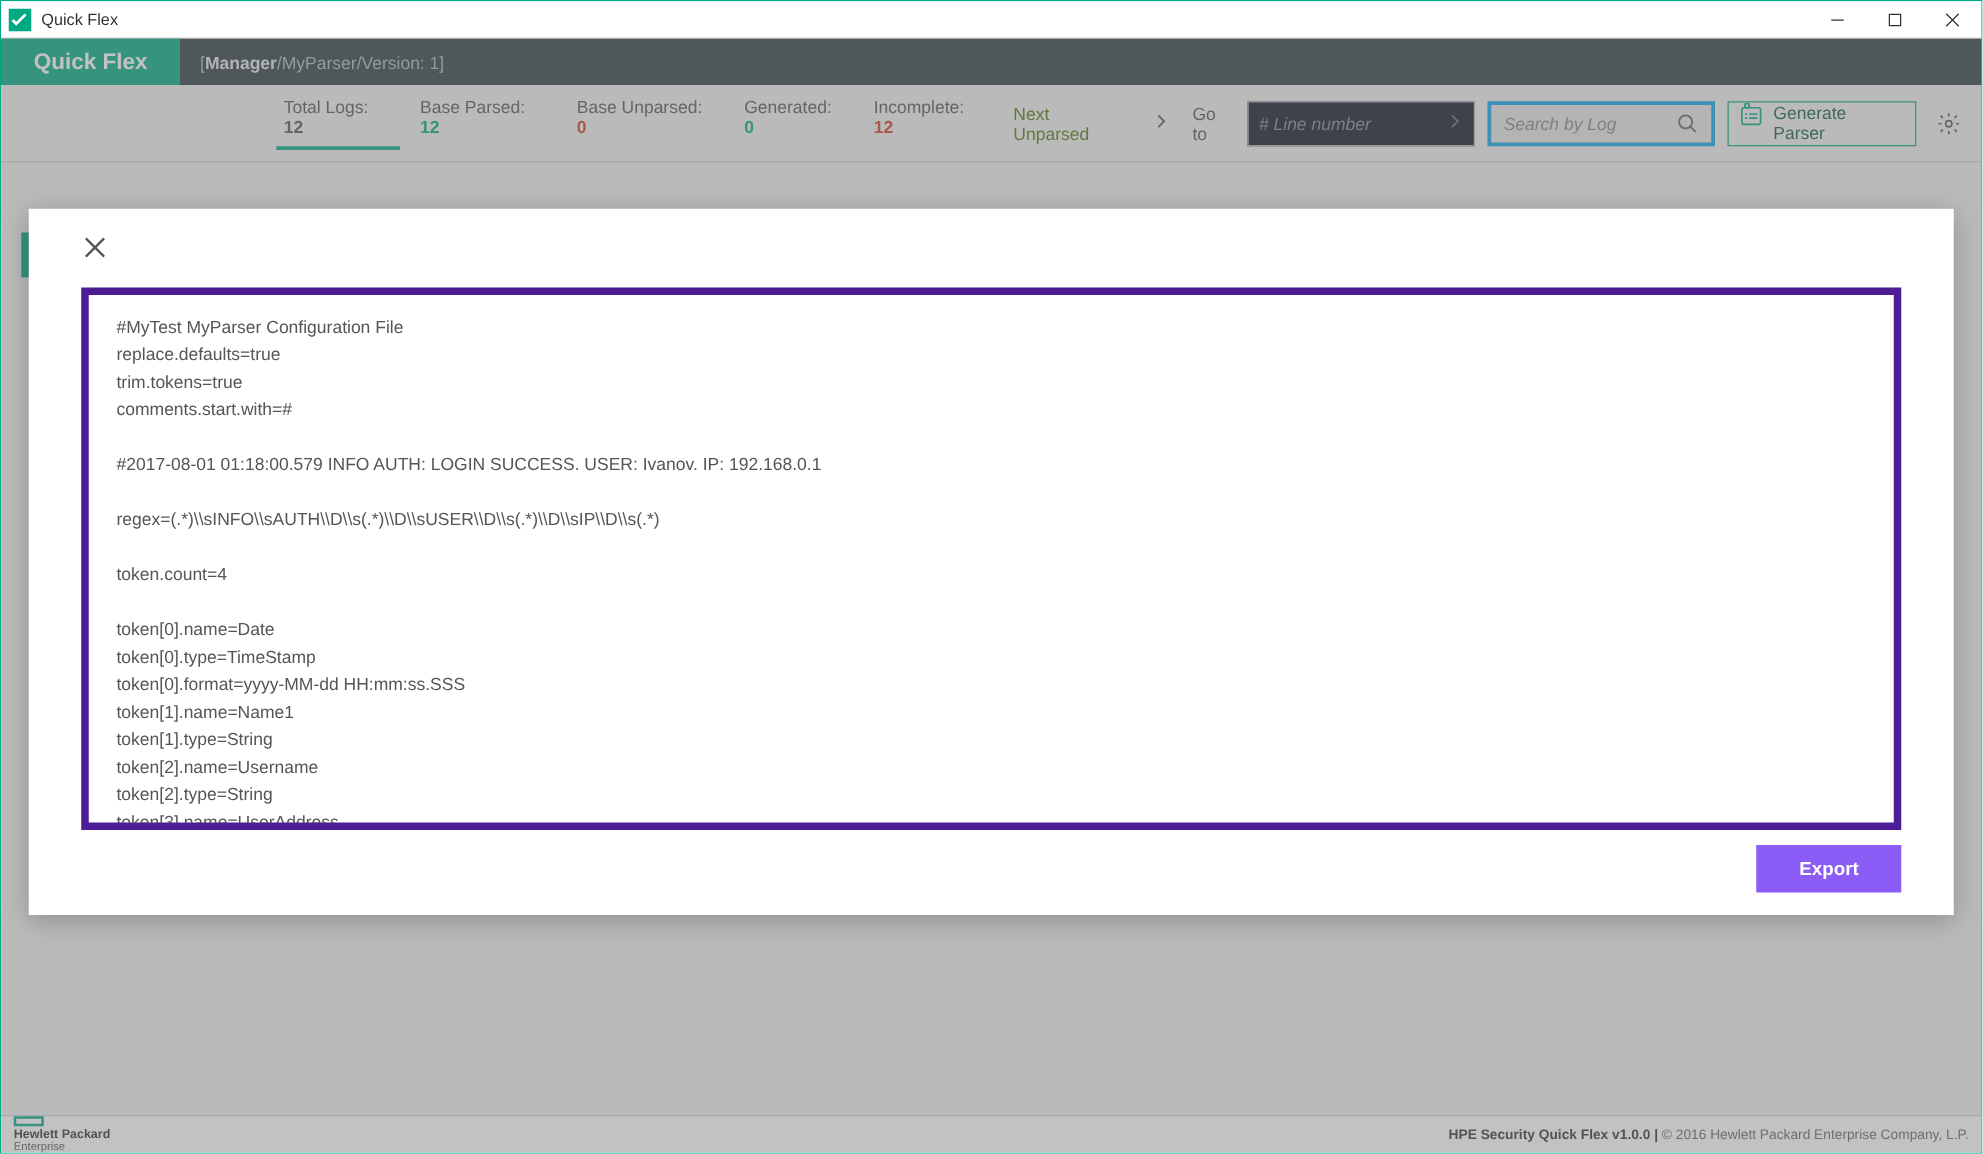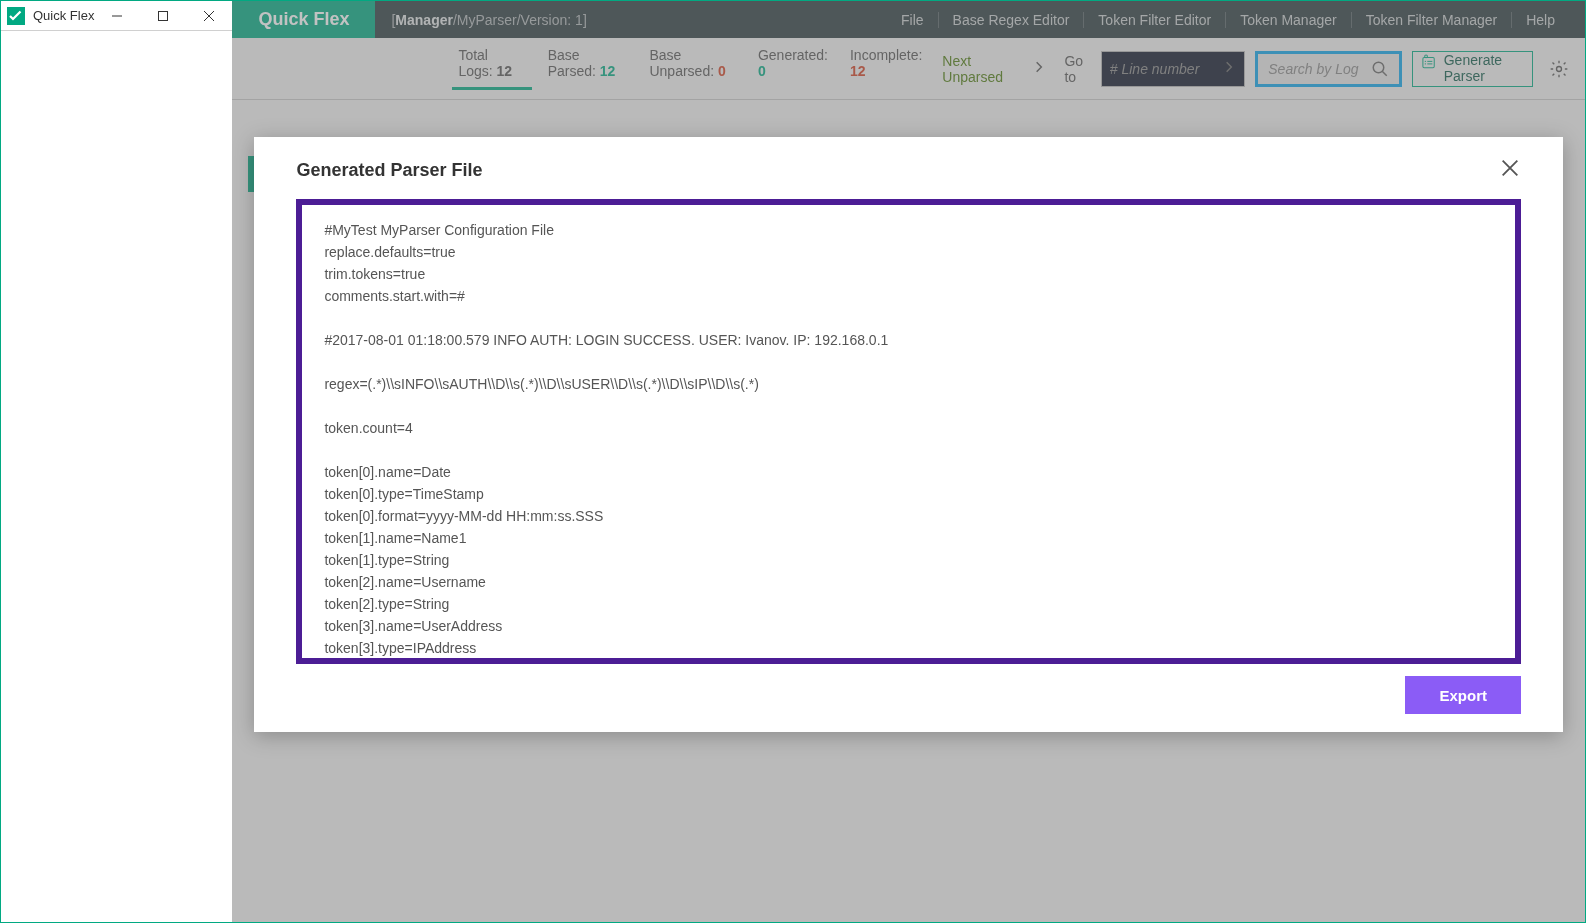--- a/index.html
+++ b/index.html
@@ -1,17 +1,17 @@
 <!DOCTYPE html>
 <html><head>
 <meta charset="utf-8">
 <style>
   * { box-sizing: border-box; margin: 0; padding: 0; }
   html, body { width: 1586px; height: 923px; overflow: hidden; font-family: "Segoe UI", Arial, sans-serif; background: #fff; }
-  .window { width: 1586px; height: 923px; border: 1px solid #01a982; display: flex; flex-direction: row; }
+  .window { width: 1586px; height: 923px; border: 1px solid #01a982; display: flex; flex-direction: column; }
   .titlebar { height: 30px; background: #fff; display: flex; align-items: center; padding: 0 0 0 6px; border-bottom: 1px solid #d0d0d0; }
   .titlebar-icon { width: 18px; height: 18px; background: #01a982; display: flex; align-items: center; justify-content: center; color: #fff; font-size: 12px; margin-right: 8px; }
   .titlebar-title { font-size: 13px; color: #333; flex: 1; }
   .titlebar-controls { display: flex; }
   .titlebar-btn { width: 46px; height: 30px; display: flex; align-items: center; justify-content: center; color: #333; cursor: pointer; font-size: 14px; }
   .titlebar-btn svg { width: 12px; height: 12px; }
 
   .client { flex: 1; display: flex; flex-direction: column; position: relative; }
   .dim-overlay { position: absolute; inset: 0; background: rgba(120,120,120,0.45); pointer-events: none; }
 
@@ -108,33 +108,20 @@
       <div class="breadcrumb">
         <span>[</span>
         <span class="strong">Manager</span>
         <span> / </span>
         <span>MyParser</span>
         <span> / </span>
         <span>Version: 1</span>
         <span> ]</span>
       </div>
       <div class="appbar-spacer"></div>
-      <div class="appbar-links">
-        <span class="appbar-link">File</span>
-        <span class="appbar-sep"></span>
-        <span class="appbar-link">Base Regex Editor</span>
-        <span class="appbar-sep"></span>
-        <span class="appbar-link">Token Filter Editor</span>
-        <span class="appbar-sep"></span>
-        <span class="appbar-link">Token Manager</span>
-        <span class="appbar-sep"></span>
-        <span class="appbar-link">Token Filter Manager</span>
-        <span class="appbar-sep"></span>
-        <span class="appbar-link">Help</span>
-      </div>
     </div>
 
     <div class="statsbar">
       <div class="stat active">
         <span>Total Logs: </span><span class="num">12</span>
       </div>
       <div class="stat">
         <span>Base Parsed: </span><span class="num green">12</span>
       </div>
       <div class="stat">
@@ -188,21 +175,20 @@
     </div>
 
     <div class="body-backdrop">
       <div class="side-stub"></div>
     </div>
 
     <div class="dim-overlay"></div>
 
     <div class="modal">
       <div class="modal-header">
-        <div class="modal-title">Generated Parser File</div>
         <div class="close-x">
           <svg viewBox="0 0 24 24" fill="none" stroke="#555" stroke-width="2">
               <path d="M4 4l16 16M20 4L4 20"></path>
             </svg>
         </div>
       </div>
       <div class="parser-box">
         <div class="parser-content">#MyTest MyParser Configuration File
 replace.defaults=true
 trim.tokens=true
@@ -224,14 +210,25 @@
 token[3].name=UserAddress
 token[3].type=IPAddress
 
 additionaldata.enabled=false</div>
       </div>
       <div class="modal-footer">
         <button class="export-btn">Export</button>
       </div>
     </div>
 
+    <div class="footer">
+      <div class="hpe-logo">
+        <div class="hpe-bar"></div>
+        <span class="hpe-name">Hewlett Packard</span>
+        <span class="hpe-sub">Enterprise</span>
+      </div>
+      <div class="footer-spacer"></div>
+      <div class="footer-text">
+        <span class="bold">HPE Security Quick Flex v1.0.0 | </span><span>© 2016 Hewlett Packard Enterprise Company, L.P.</span>
+      </div>
+    </div>
   </div>
 </div>
 
 </body></html>

